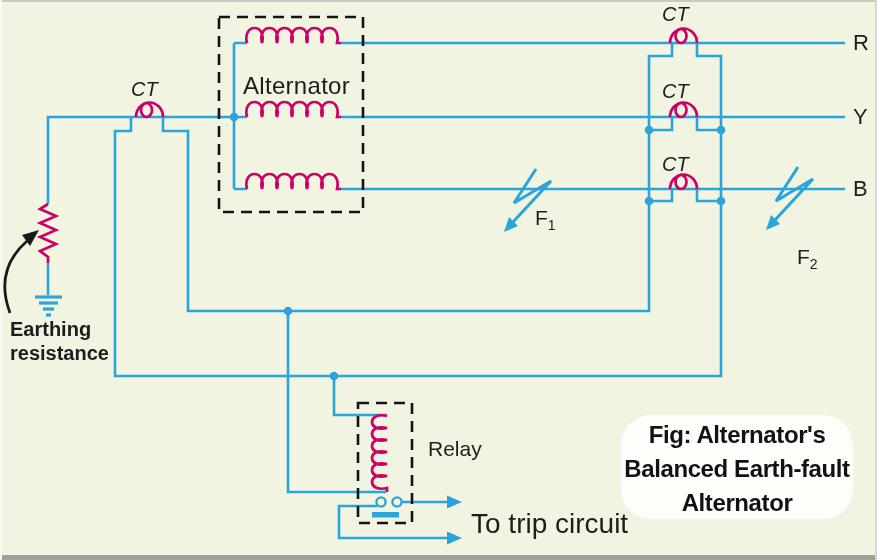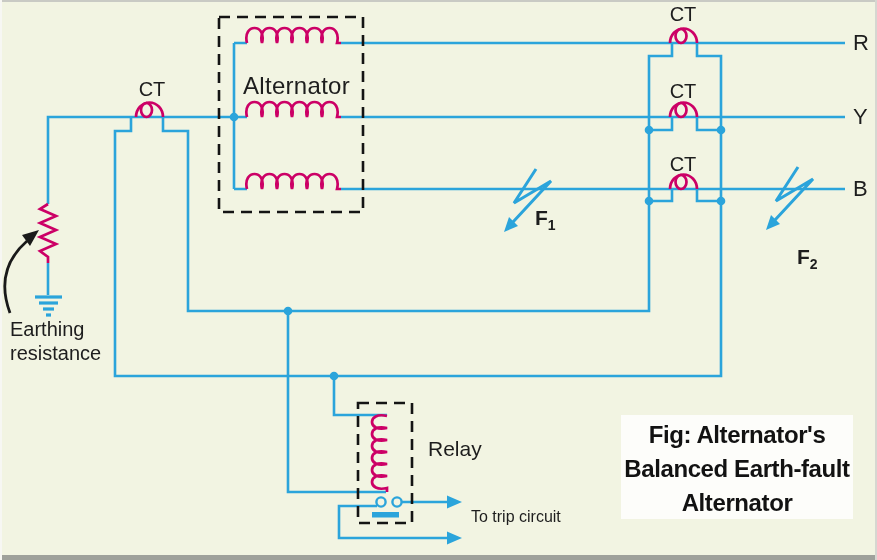--- a/index.html
+++ b/index.html
@@ -5,33 +5,33 @@
   html,body{margin:0;padding:0;}
   body{
     width:877px;height:560px;overflow:hidden;position:relative;
     background:#F2F4E2;
     font-family:"Liberation Sans","DejaVu Sans",sans-serif;
     color:#1D1D1D;
   }
   .stage{position:absolute;inset:0;}
   svg{position:absolute;left:0;top:0;}
   .lbl{position:absolute;white-space:nowrap;color:#1D1D1D;}
-  .ct{font-size:20px;width:42px;text-align:center;}
+  .ct{font-size:20px;width:42px;font-style:italic;}
   .phase{font-size:22px;}
-  .flabel{font-size:21px;font-weight:bold;}
+  .flabel{font-size:21px;}
   .flabel sub{font-size:14px;}
   .alt{font-size:24px;letter-spacing:.3px;}
   .earthing{font-size:20px;line-height:24px;white-space:normal;width:120px;}
   .relaylbl{font-size:21px;}
-  .trip{font-size:16px;}
+  .trip{font-size:28px;}
   .caption{
     position:absolute;left:621px;top:415px;width:232px;height:104px;
     background:#FDFDFA;text-align:center;font-weight:bold;
     font-size:24px;line-height:34px;letter-spacing:-.4px;padding-top:3px;
-    box-sizing:border-box;color:#121212;
+    box-sizing:border-box;color:#121212;border-radius:30px;
   }
   .edge{position:absolute;}
   .edge-top{left:0;top:0;width:877px;height:2px;background:#C9CAC4;}
   .edge-bottom{left:0;top:555px;width:877px;height:5px;background:#9FA19B;}
   .edge-right{right:0;top:0;width:2px;height:560px;background:#D6D7D1;}
   .edge-left{left:0;top:0;width:2px;height:560px;background:#F7F7F3;}
 </style>
 </head>
 <body>
 
@@ -130,21 +130,21 @@
 
   <div class="lbl alt" style="left:243px;top:72px;">Alternator</div>
 
   <div class="lbl phase" style="left:853px;top:30px;">R</div>
   <div class="lbl phase" style="left:853px;top:104px;">Y</div>
   <div class="lbl phase" style="left:853px;top:176px;">B</div>
 
   <div class="lbl flabel" style="left:535px;top:206px;"><span>F</span><sub>1</sub></div>
   <div class="lbl flabel" style="left:797px;top:204px;margin-top:41px;"><span>F</span><sub>2</sub></div>
 
-  <div class="lbl earthing" style="left:10px;top:317px;">
+  <div class="lbl earthing" style="left:10px;top:317px;font-weight:bold;">
     <div>Earthing</div>
     <div>resistance</div>
   </div>
 
   <div class="lbl relaylbl" style="left:428px;top:437px;">Relay</div>
   <div class="lbl trip" style="left:471px;top:508px;">To trip circuit</div>
 
   <div class="caption">
     <div>Fig: Alternator's</div>
     <div>Balanced Earth-fault</div>

